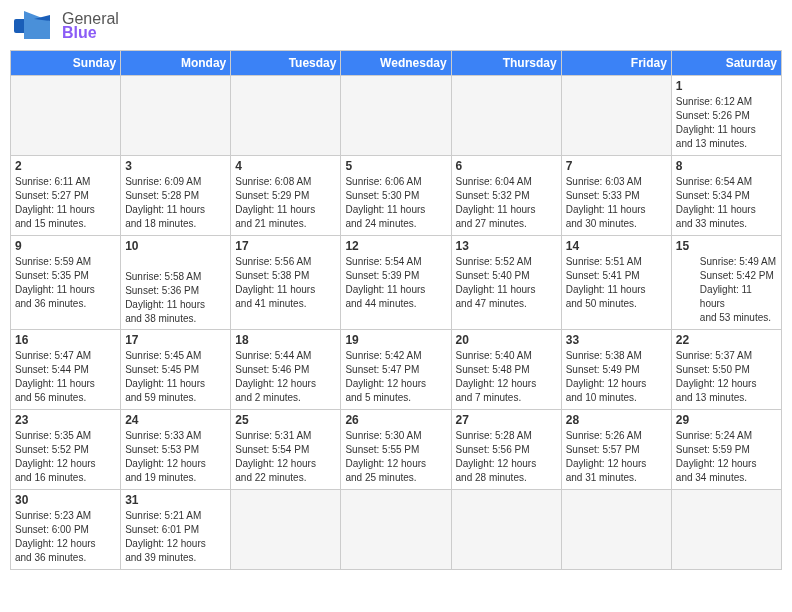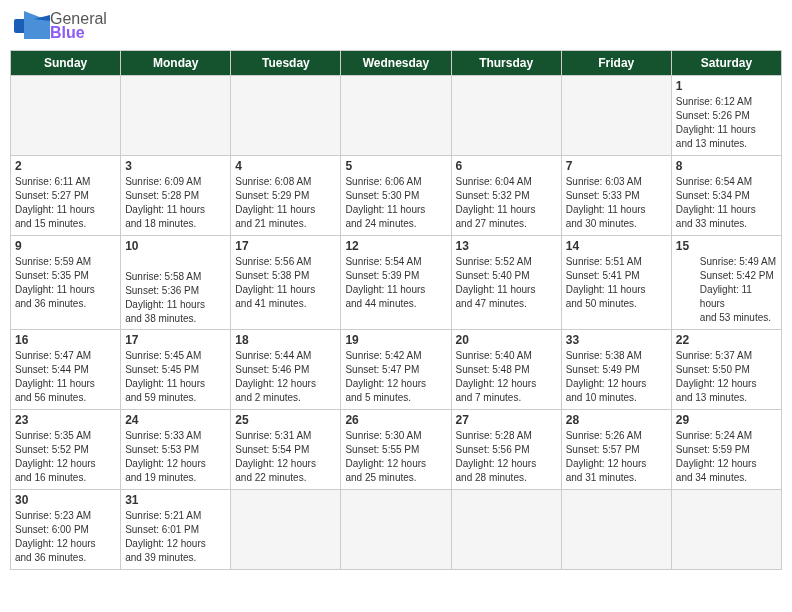--- a/index.html
+++ b/index.html
@@ -13,21 +13,21 @@
     .header-area {
       display: flex;
       justify-content: space-between;
       align-items: flex-start;
       margin-bottom: 8px;
       padding: 0 4px;
     }
     .logo {
       display: flex;
       align-items: center;
-      gap: 0;
+      gap: 12px;
     }
     .logo-icon {
       width: 36px;
       height: 30px;
     }
     .title-area {
       text-align: right;
     }
     .month-title {
       font-size: 32px;
@@ -37,26 +37,26 @@
     .location-title {
       font-size: 15px;
       color: #555;
     }
     table {
       width: 100%;
       border-collapse: collapse;
       table-layout: fixed;
     }
     th {
-      background-color: #14532d;
+      background-color: #3b82f6;
       color: #fff;
       font-size: 12px;
       font-weight: bold;
       padding: 5px 4px;
-      text-align: center;
+      text-align: right;
       border: 1px solid #ccc;
     }
     td {
       border: 1px solid #ccc;
       vertical-align: top;
       padding: 3px 4px;
       font-size: 9.5px;
       color: #333;
       height: 80px;
       background: #fff;

